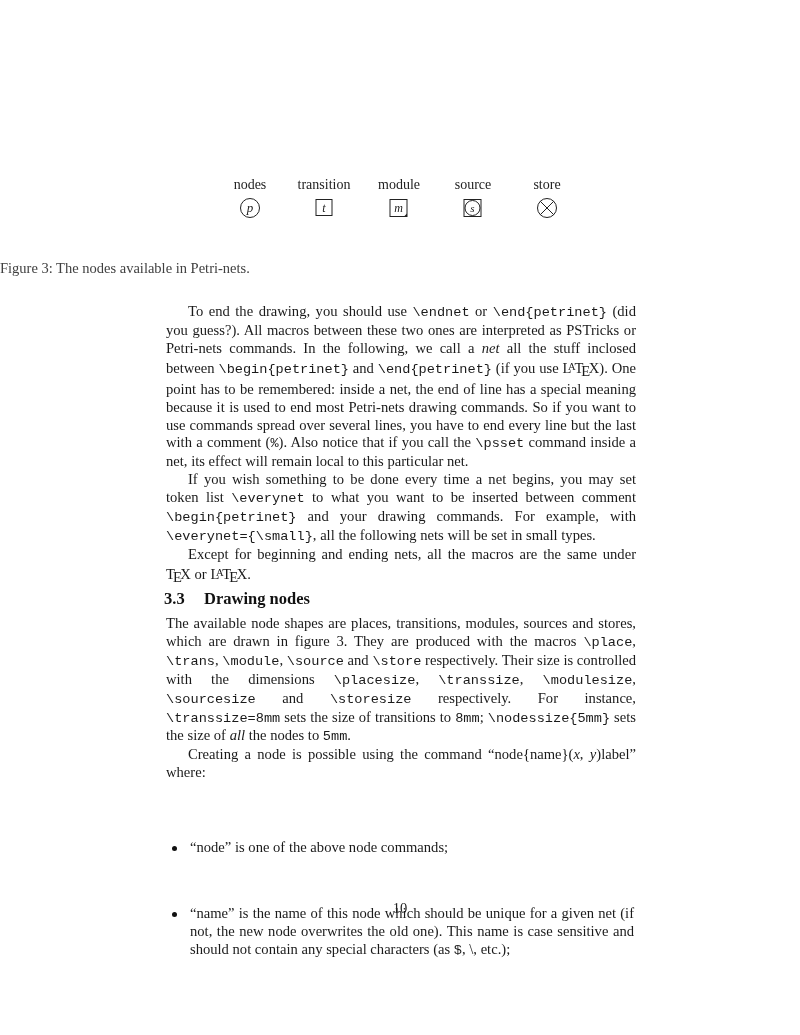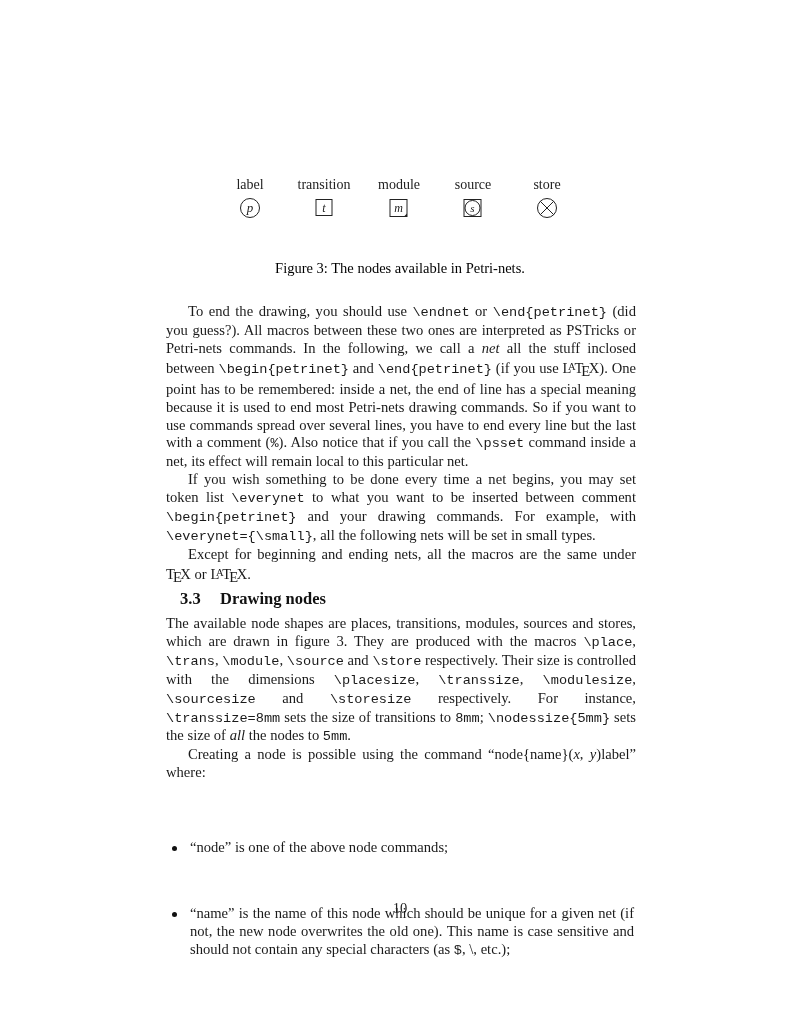--- a/index.html
+++ b/index.html
@@ -7,55 +7,55 @@
          font-family:"DejaVu Serif", "Liberation Serif", serif; color:#1a1a1a; }
   .page { position:absolute; left:0; top:0; width:800px; height:1035px; background:#fff; }
 
   
   .figure { position:absolute; left:200px; top:176px; width:400px; height:50px; }
   .fig-item { position:absolute; top:0; width:80px; text-align:center; }
   .fig-label { font-family:"Liberation Serif", serif; font-size:14px; line-height:18px; display:block; color:#222; }
   .fig-shape { display:block; margin:3px auto 0 auto; width:22px; height:22px; }
   .fig-shape svg { display:block; }
 
-  .caption { position:absolute; left:0; width:800px; top:260px; text-align:center;
-             font-family:"Liberation Serif", serif; font-size:14.5px; color:#000000; }
+  .caption { position:absolute; left:0; width:800px; top:260px; 
+             font-family:"Liberation Serif", serif; font-size:14.5px; color:#404040; }
 
   
   .text { position:absolute; left:166px; width:470px;
           font-family:"Liberation Serif", serif; font-size:14.6px; line-height:17.9px;
           text-align:justify; color:#1a1a1a; }
   .text p { margin:0; }
   .indent { text-indent:22px; }
   code, .tt { font-family:"Liberation Mono", "DejaVu Sans Mono", monospace; font-size:13.6px; }
   em { font-style:italic; }
   .latex { font-family:"Liberation Serif", serif; }
   .latex .a { font-size:0.72em; vertical-align:0.28em; margin-left:-0.32em; margin-right:-0.12em; }
   .latex .e { vertical-align:-0.22em; margin-left:-0.14em; margin-right:-0.1em; }
 
   .section { position:absolute; left:164px; top:589px; font-family:"Liberation Serif", serif;
              font-weight:bold; font-size:16.5px; color:#111; }
-  .section .num { display:inline-block; width:40px;margin-left:16px; }
+  .section .num { display:inline-block; width:40px; }
 
   .bullets { position:absolute; left:164px; width:470px; top:791px;
              font-family:"Liberation Serif", serif; font-size:14.6px; line-height:17.9px; text-align:justify; }
   .bullet { position:relative; padding-left:26px; margin-bottom:11px;margin-top:48px; }
   .bullet .dot { position:absolute; left:8px; top:7px; width:5px; height:5px; border-radius:50%; background:#111; }
 
   .page-number { position:absolute; left:0; width:800px; top:900px; text-align:center;
                  font-family:"Liberation Serif", serif; font-size:14.5px; color:#222; }
 </style>
 </head>
 <body>
 
 <div class="page">
 
   <div class="figure">
     <div class="fig-item" style="left:10px">
-      <span class="fig-label">label</span>
+      <span class="fig-label">nodes</span>
       <span class="fig-shape">
         <svg width="22" height="22" viewBox="0 0 22 22">
             <circle cx="11" cy="11" r="9.5" fill="none" stroke="#222" stroke-width="1"></circle>
           <text x="11" y="15" text-anchor="middle" font-family="Liberation Serif, serif" font-style="italic" font-size="13" fill="#222">p</text>
           </svg>
       </span>
     </div>
     <div class="fig-item" style="left:159px">
       <span class="fig-label">module</span>
       <span class="fig-shape">

